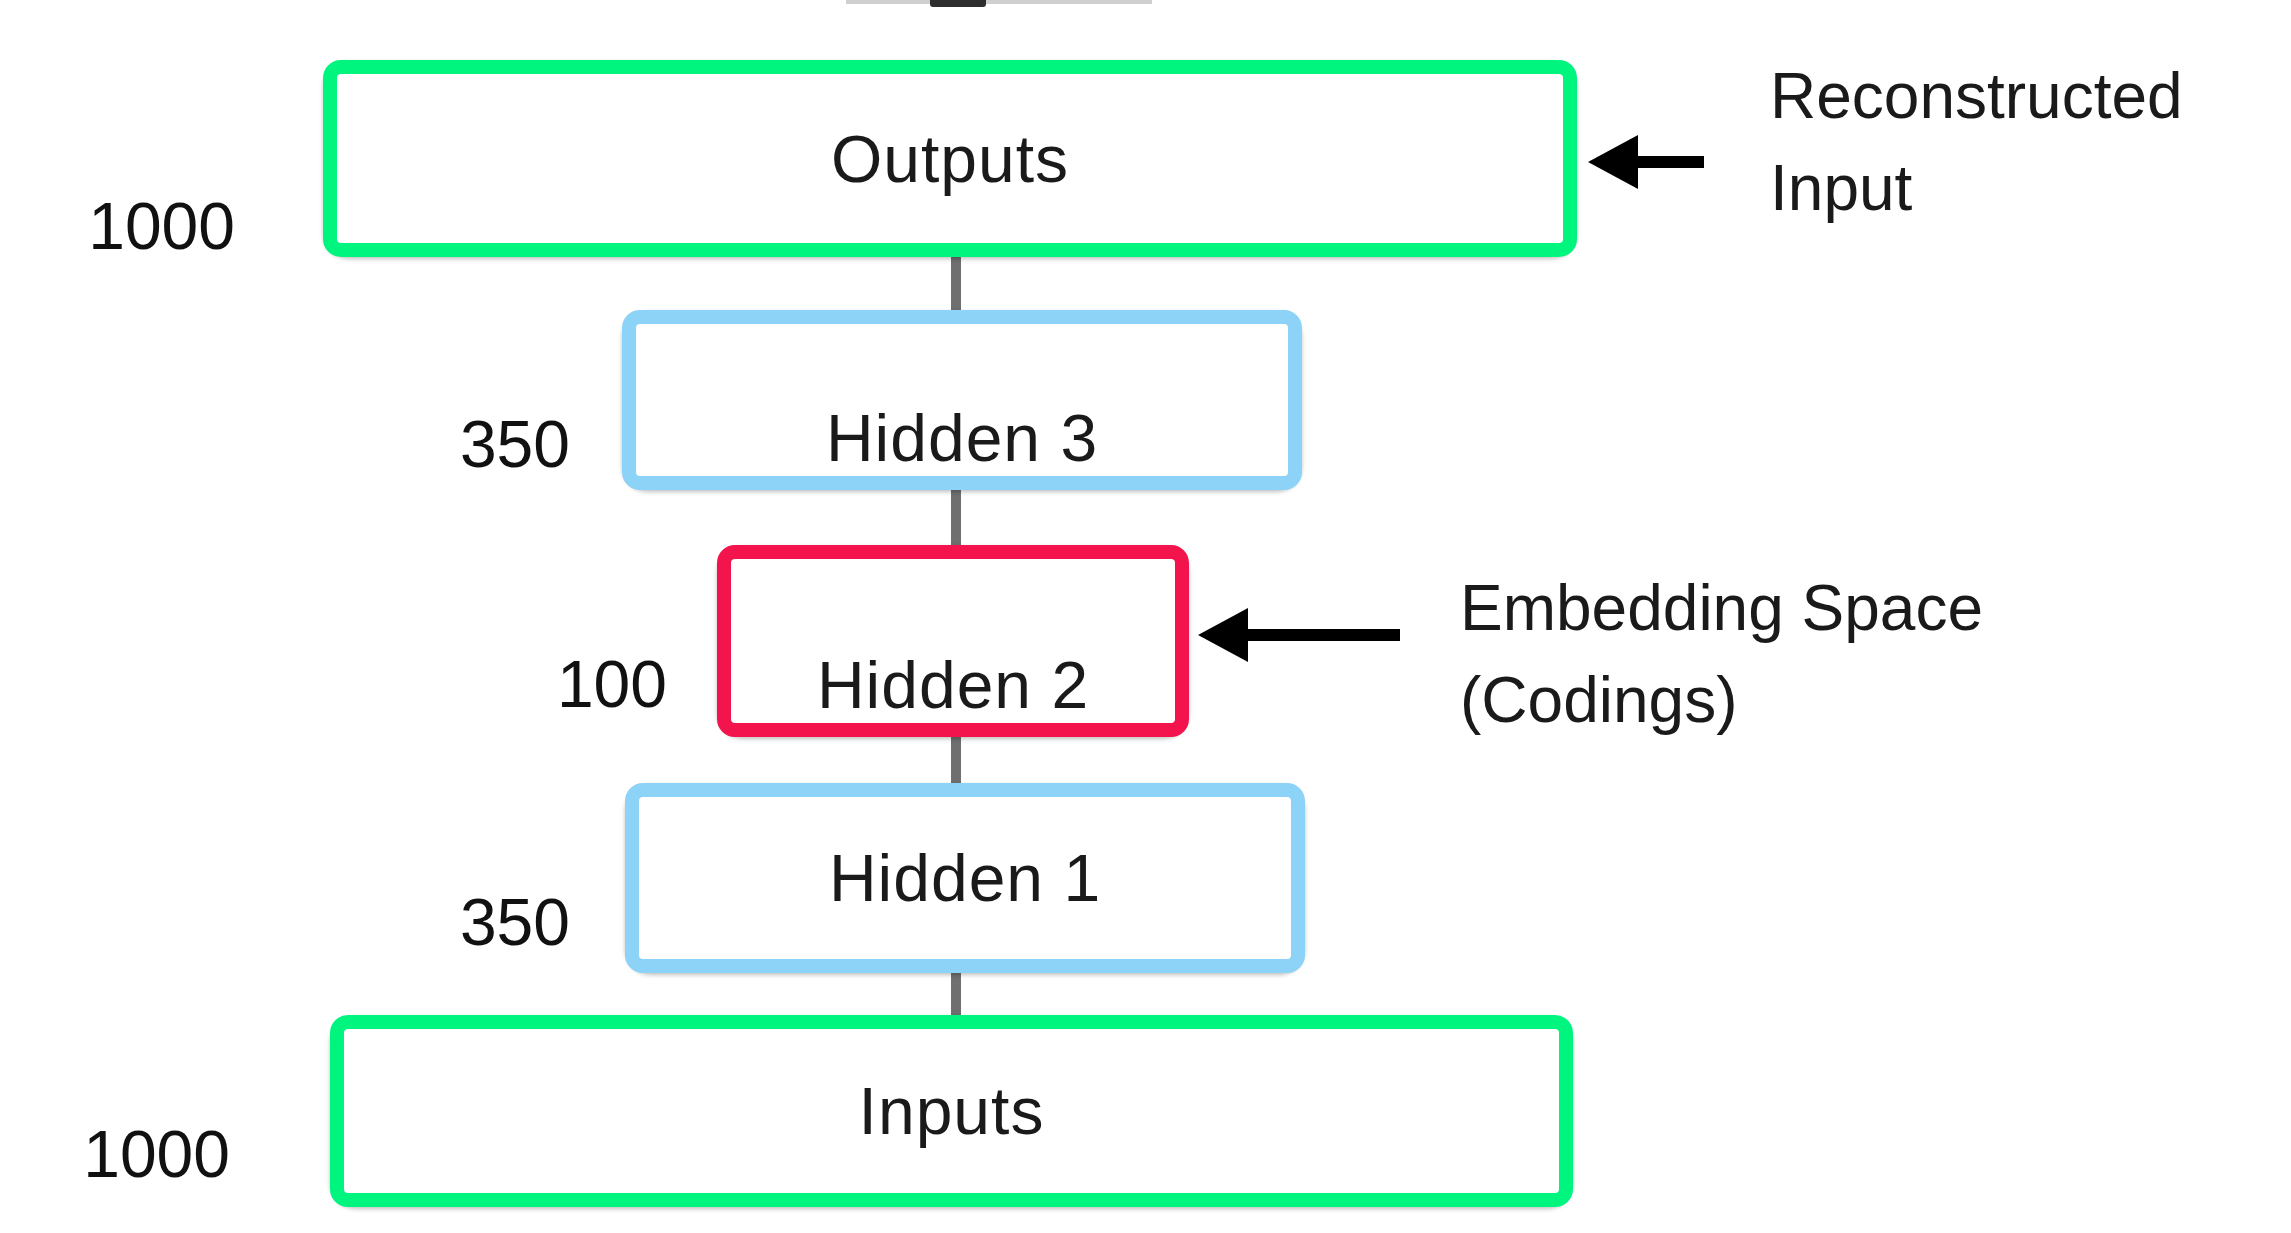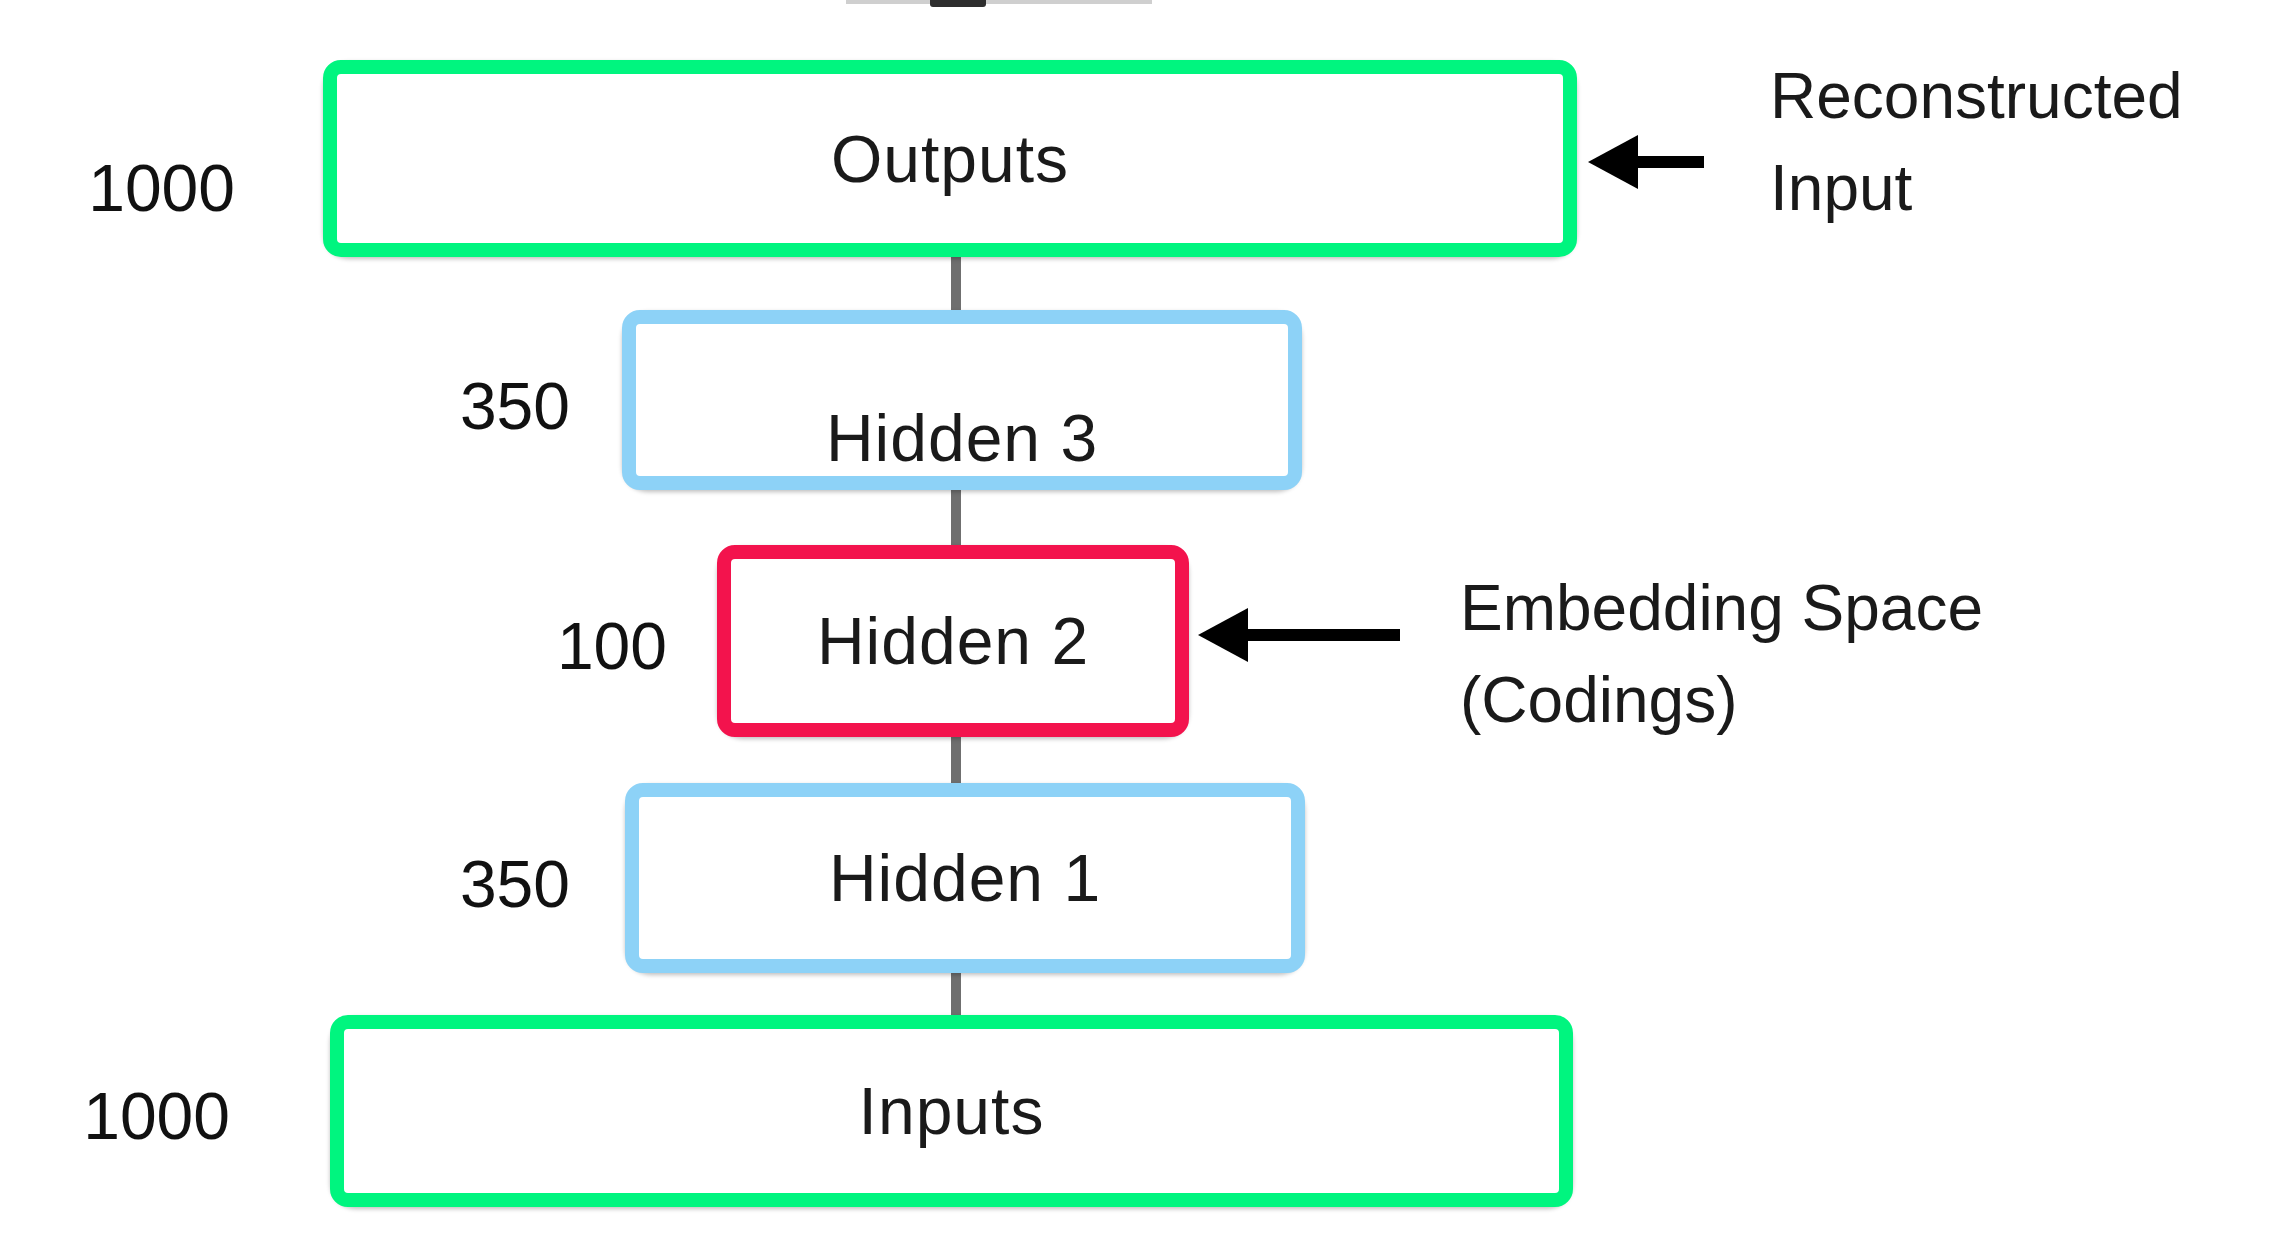--- a/index.html
+++ b/index.html
@@ -46,20 +46,21 @@
     background: #6f6f6f;
   }
 
   
   .size-label {
     position: absolute;
     font-size: 66px;
     color: #111111;
     text-align: right;
     white-space: nowrap;
+    margin-top: 38px;
   }
 
   
   .arrow-group { position: absolute; }
   .arrow-head {
     position: absolute;
     left: 0;
     top: 0;
     width: 0;
     height: 0;
@@ -116,21 +117,21 @@
     </div>
   </div>
 
   <div class="layer-box" style="left:622px;top:310px;width:680px;height:180px;">
     <div class="layer-fill" style="border-color: rgb(141, 210, 247); align-items: flex-end;">
       <span class="layer-label">Hidden 3</span>
     </div>
   </div>
 
   <div class="layer-box" style="left:717px;top:545px;width:472px;height:192px;">
-    <div class="layer-fill" style="border-color: rgb(243, 19, 77);">
+    <div class="layer-fill" style="border-color: rgb(243, 19, 77); align-items: flex-end;">
       <span class="layer-label">Hidden 2</span>
     </div>
   </div>
 
   <div class="layer-box" style="left:625px;top:783px;width:680px;height:190px;">
     <div class="layer-fill" style="border-color: rgb(141, 210, 247);">
       <span class="layer-label">Hidden 1</span>
     </div>
   </div>
 

